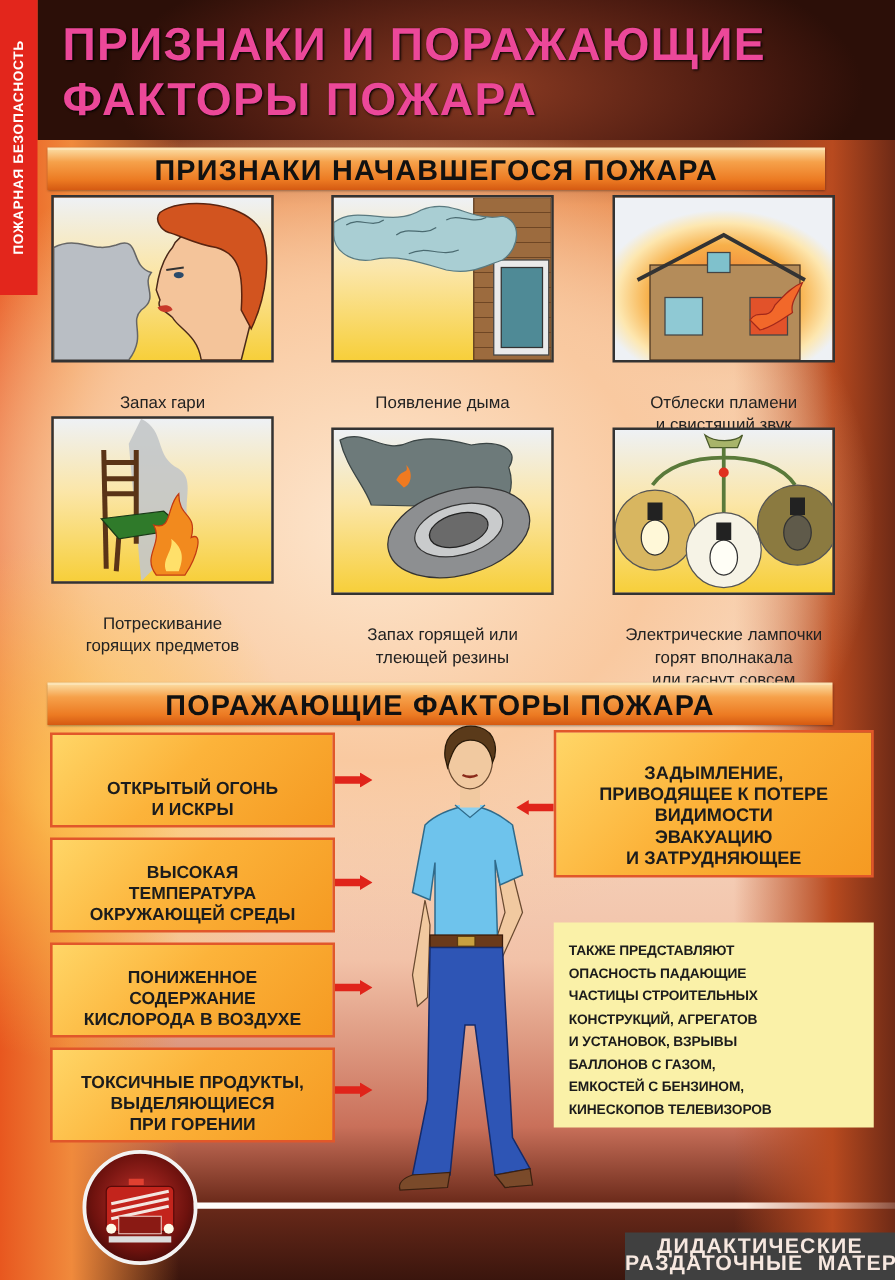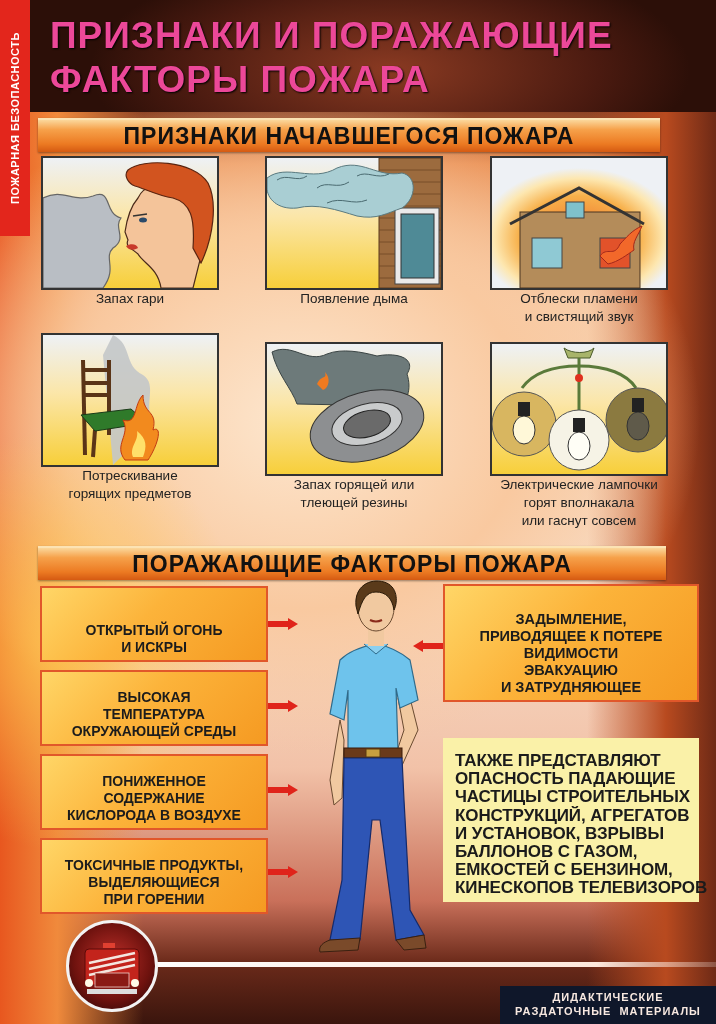--- a/index.html
+++ b/index.html
@@ -17,37 +17,37 @@
   .side-band span{position:absolute;left:50%;top:50%;transform:translate(-50%,-50%) rotate(-90deg);white-space:nowrap;color:#fff;font-size:11px;font-weight:bold;letter-spacing:.5px}
   .top-dark{left:30px;top:0;width:686px;height:112px;background:radial-gradient(ellipse 300px 120px at 360px 70px,#8a3a22,#4a1a10 70%,#2c0f08)}
   .title{left:50px;top:14px;color:#ec4899;font-size:37px;font-weight:bold;line-height:44px;letter-spacing:1px;text-shadow:1px 1px 2px #000}
   .section-bar{height:34px;background:linear-gradient(180deg,#fbd79b 0%,#f6a14a 30%,#ec7a22 75%,#d55a12 100%);border-top:2px solid #fce3b4;box-shadow:0 1px 2px rgba(0,0,0,.4)}
   .section-bar span{display:block;text-align:center;font-weight:bold;font-size:23px;color:#111;line-height:32px;letter-spacing:1px}
   .bar1{left:38px;top:118px;width:622px}
   .bar2{left:38px;top:546px;width:628px}
   
   .sign{position:absolute;width:178px}
   .pic{width:178px;height:134px;border:2px solid #333;background:linear-gradient(180deg,#eef1f5 0%,#fbe6a8 45%,#f7cf3a 100%);position:relative;overflow:hidden}
-  .cap{text-align:center;font-size:13.5px;color:#222;line-height:18px;margin-top:0}
+  .cap{text-align:center;font-size:13.5px;color:#222;line-height:18px;margin-top:23px}
   .s1{left:41px;top:156px}.s2{left:265px;top:156px}.s3{left:490px;top:156px}
   .s4{left:41px;top:333px}.s5{left:265px;top:342px}.s6{left:490px;top:342px}
   
   .fbox{position:absolute;background:linear-gradient(135deg,#ffd667 0%,#fcb33a 45%,#f59a22 100%);border:2px solid #e1572a;display:flex;align-items:flex-end;justify-content:center;text-align:center;font-weight:bold;font-size:14px;line-height:17px;color:#1c1c1c;padding:4px 6px}
   .f1{left:40px;top:586px;width:228px;height:76px}
   .f2{left:40px;top:670px;width:228px;height:76px}
   .f3{left:40px;top:754px;width:228px;height:76px}
   .f4{left:40px;top:838px;width:228px;height:76px}
   .f5{left:443px;top:584px;width:256px;height:118px;font-size:14.5px}
   .arrow{position:absolute;width:30px;height:12px}
-  .note{left:443px;top:738px;width:256px;height:164px;background:#faf1a8;padding:14px 12px;font-weight:bold;font-size:17px;line-height:18.2px;color:#1b1b1b;letter-spacing:-.1px}
+  .note{left:443px;top:738px;width:256px;height:164px;background:#faf1a8;padding:14px 12px;font-weight:bold;font-size:11px;line-height:18.2px;color:#1b1b1b;letter-spacing:-.1px}
   .note div{white-space:nowrap}
   
   .white-line{left:120px;top:962px;width:596px;height:5px;background:linear-gradient(90deg,#fff,#fde8dc 80%,rgba(255,255,255,.2))}
   .truck{left:66px;top:920px;width:92px;height:92px;border-radius:50%;border:3px solid #f3f3f3;background:radial-gradient(circle at 50% 45%,#c0302a,#6e120e 60%,#1a0505);overflow:hidden}
-  .footer-badge{left:500px;top:986px;width:216px;height:38px;background:#0f172a;color:#f7e8e0;font-weight:bold;font-size:11px;text-align:center;line-height:14px;padding-top:4px;letter-spacing:1px}
+  .footer-badge{left:500px;top:986px;width:216px;height:38px;background:#404040;color:#f7e8e0;font-weight:bold;font-size:17px;text-align:center;line-height:14px;padding-top:4px;letter-spacing:1px}
 </style>
 </head>
 <body>
 
 <div class="abs top-dark"></div>
 
 <div class="abs side-band">
   <span>ПОЖАРНАЯ БЕЗОПАСНОСТЬ</span>
 </div>
 

